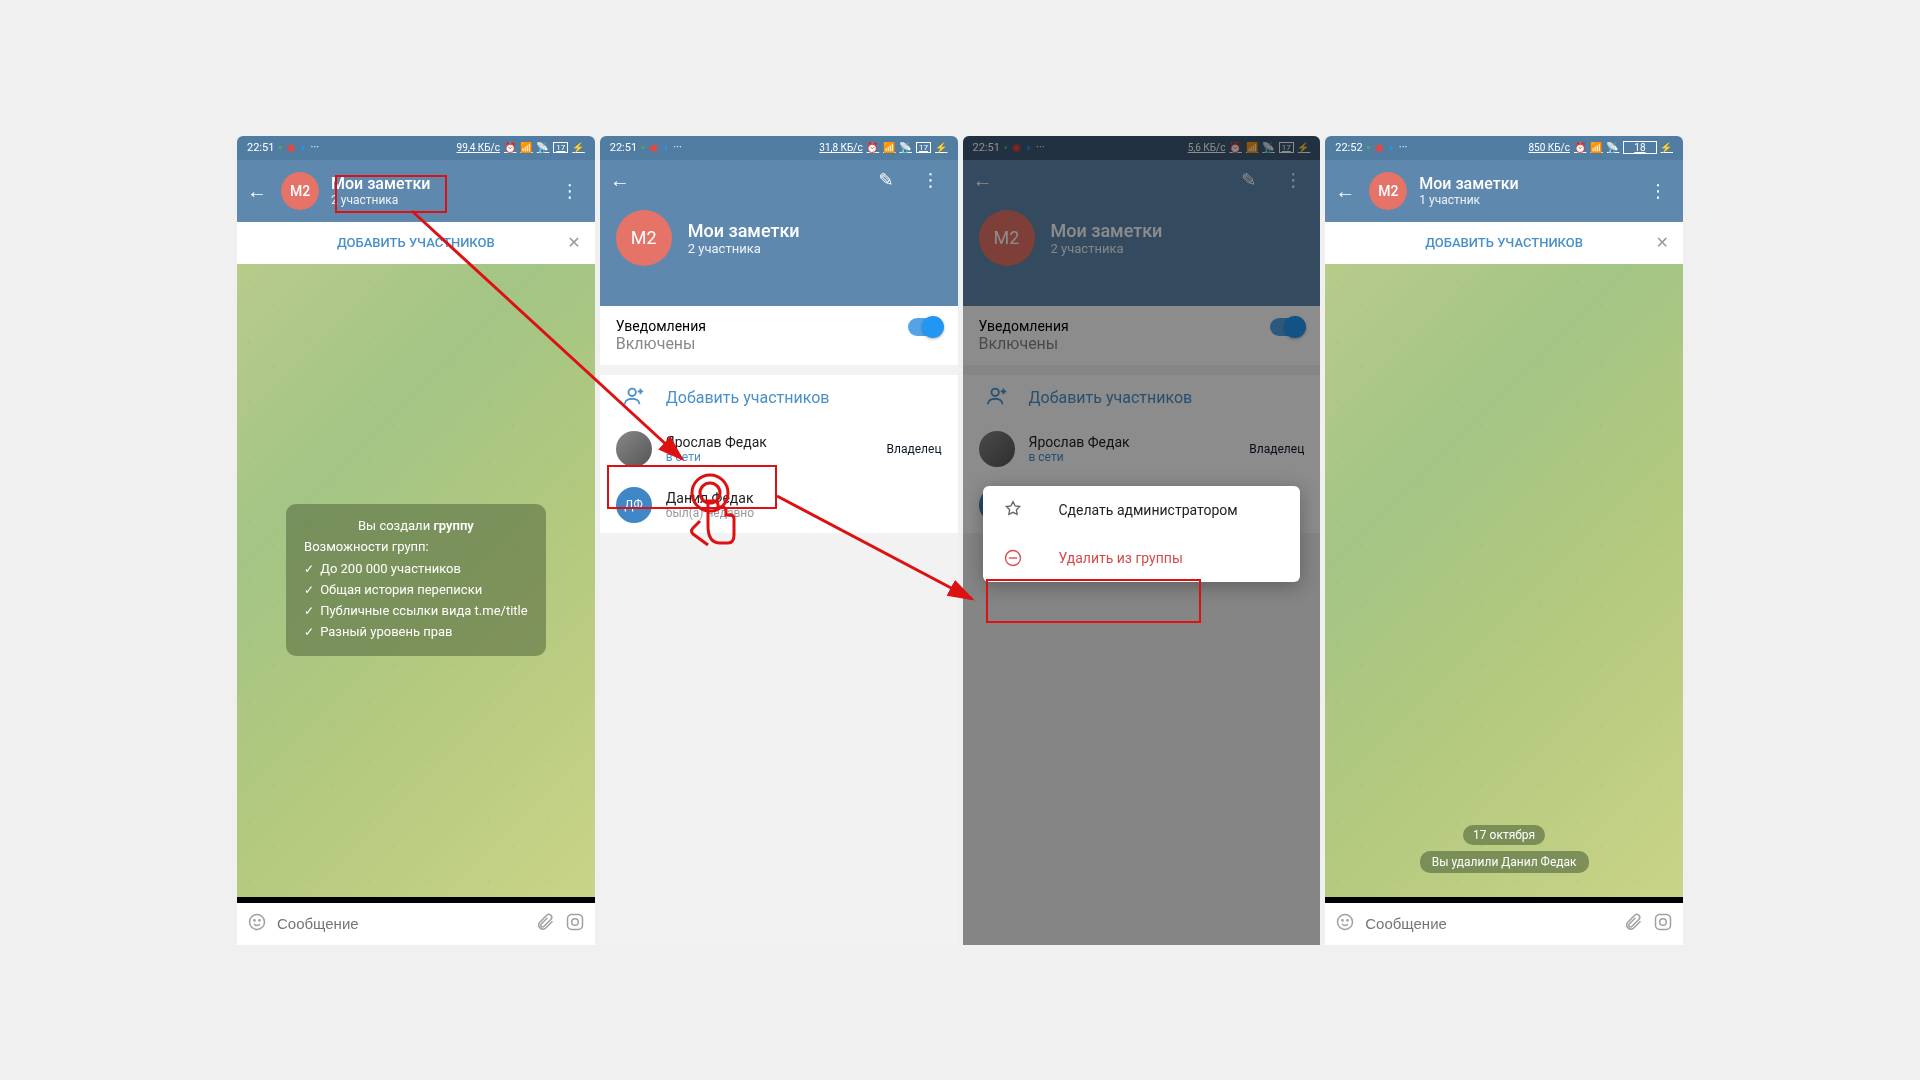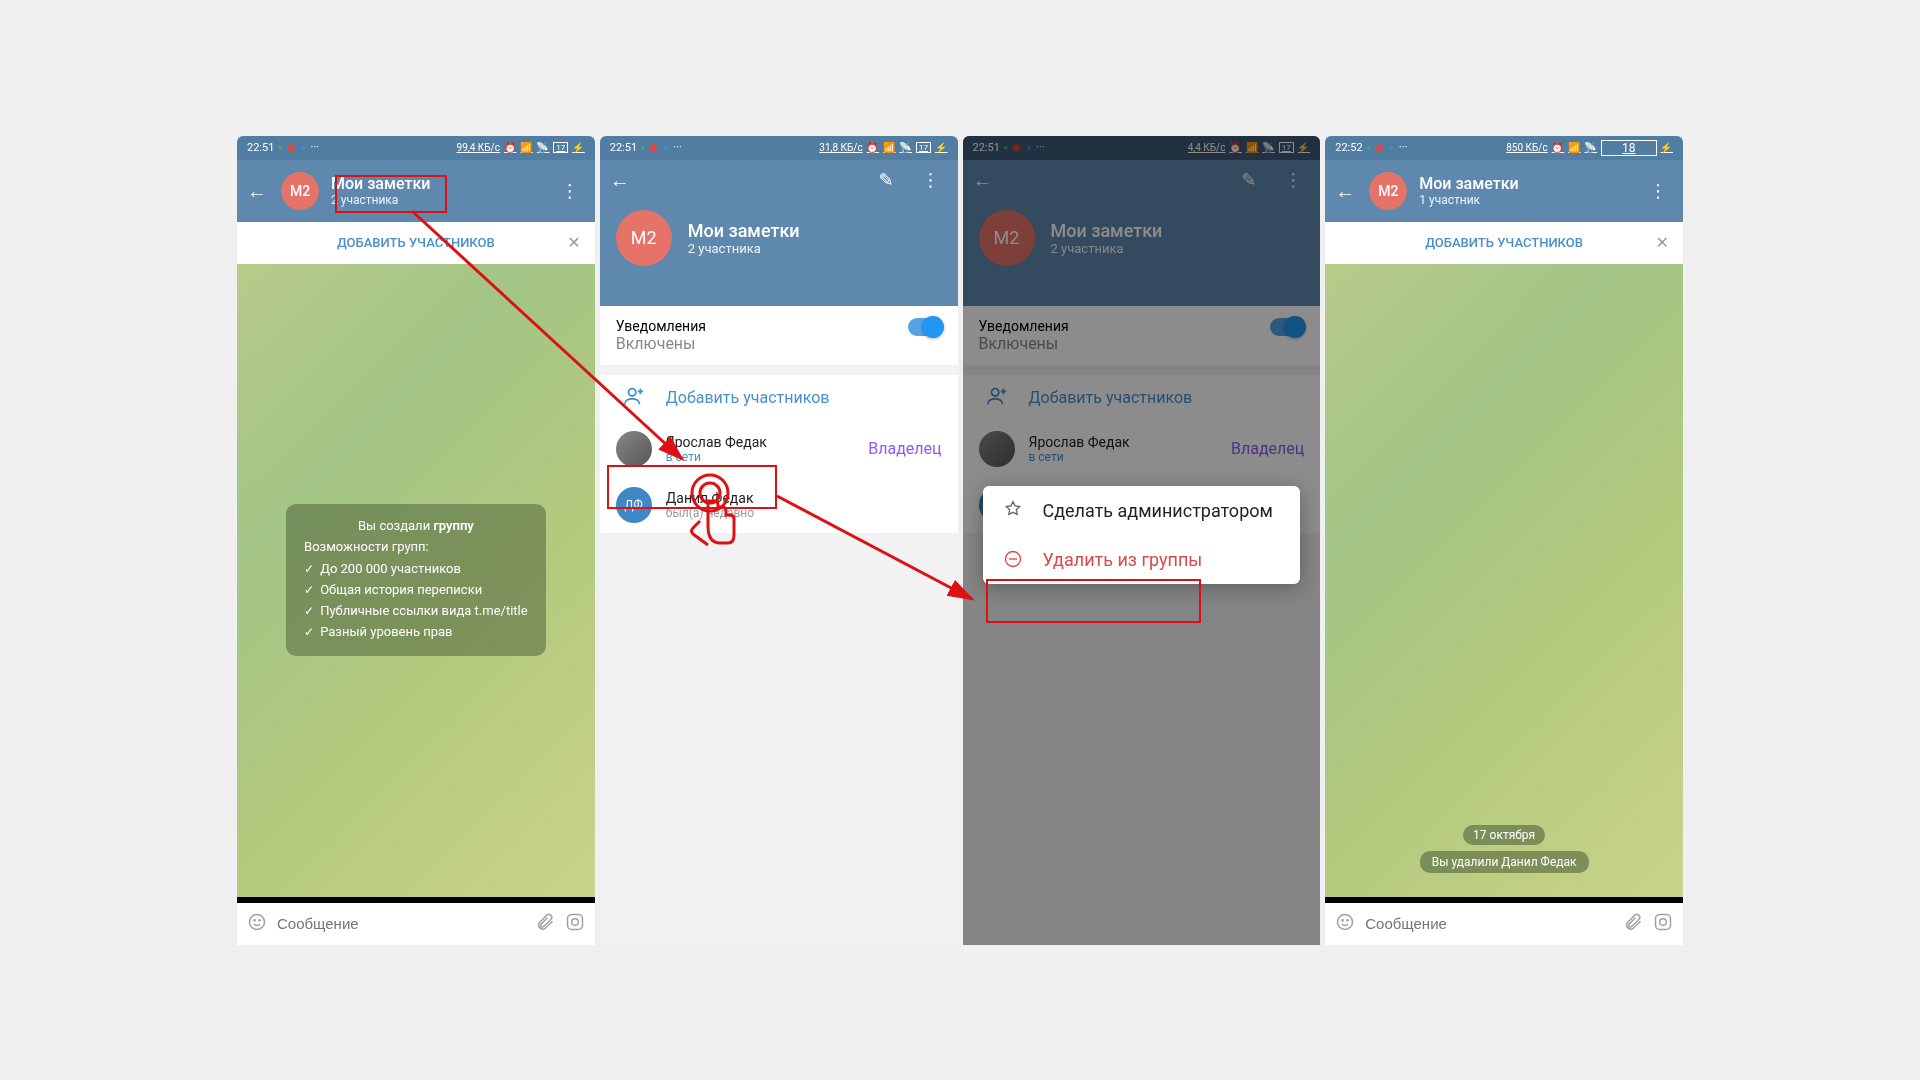--- a/index.html
+++ b/index.html
@@ -46,25 +46,25 @@
   .toggle { width:34px; height:18px; background:#54a3e7; border-radius:10px; position:relative;}
   .toggle::after { content:''; position:absolute; right:-2px; top:-2px; width:22px; height:22px; background:#fff; border-radius:50%; box-shadow:0 1px 3px rgba(0,0,0,0.3); background:#2196f3;}
   .memberrow { display:flex; align-items:center; padding:10px 16px; gap:14px; position:relative; background:#fff;}
   .memberrow.addrow { color:#4a90c8; }
   .memberrow .mav { width:36px; height:36px; border-radius:50%; display:flex; align-items:center; justify-content:center; background:#3f87c6; color:#fff; font-size:12px;}
   .memberrow .mav.photo { background:linear-gradient(135deg,#888,#555);}
   .memberrow .info { flex:1; display:flex; flex-direction:column;}
   .memberrow .nm { font-size:14px; color:#222;}
   .memberrow .st { font-size:12px; color:#4a90c8;}
   .memberrow .st.gray { color:#999;}
-  .memberrow .tag { font-size:16px; color:#8b5cf6;}
+  .memberrow .tag { font-size:12px; color:#0f172a;}
   .graybg { flex:1; background:#f2f2f2;}
   .dimoverlay { position:absolute; inset:0; background:rgba(0,0,0,0.45); z-index:5;}
   .contextmenu { position:absolute; left:20px; right:20px; top:350px; background:#fff; border-radius:6px; box-shadow:0 4px 20px rgba(0,0,0,0.3); z-index:10;}
-  .ctxrow { display:flex; align-items:center; padding:14px 20px; gap:20px; font-size:18px; color:#222;}
+  .ctxrow { display:flex; align-items:center; padding:14px 20px; gap:36px; font-size:14px; color:#222;}
   .ctxrow.danger { color:#d84949; }
   .ctxrow svg { width:20px; height:20px; }
   .datepill { background:rgba(80,100,60,0.6); color:#fff; padding:3px 10px; border-radius:10px; font-size:12px; margin-bottom:6px; align-self:center;}
   .syspill { background:rgba(80,100,60,0.6); color:#fff; padding:4px 12px; border-radius:10px; font-size:12px; align-self:center; margin-bottom:14px;}
   .chatbg .bottom-anchor { margin-top:auto; padding-bottom:10px; display:flex; flex-direction:column; align-items:center;}
   
   .arrow { position:absolute; z-index:50; pointer-events:none;}
   .redbox { position:absolute; border:2px solid #d11; z-index:40; pointer-events:none;}
   .tapicon { position:absolute; z-index:45; pointer-events:none;}
 </style>
@@ -221,21 +221,21 @@
   <div class="phone">
     <div class="statusbar" style="background:#3d5a78">
       <div class="left">
           <span>22:51</span>
         <span style="color:#4caf50">▪</span>
           <span style="color:#f44336">◉</span>
           <span style="color:#2196f3">◗</span>
           <span>···</span>
         </div>
       <div class="right">
-          <span>4,4 КБ/с</span>
+          <span>5,6 КБ/с</span>
         <span>⏰</span>
           <span>📶</span>
           <span>📡</span>
         <span style="border:1px solid #fff;padding:0 2px;font-size:8px">17</span>
           <span>⚡</span>
         </div>
     </div>
     <div class="profilehdr">
       <div class="top">
         <div class="back" style="width:24px;text-align:center;font-size:20px">←</div>
@@ -315,21 +315,21 @@
         <span style="color:#4caf50">▪</span>
           <span style="color:#f44336">◉</span>
           <span style="color:#2196f3">◗</span>
           <span>···</span>
         </div>
       <div class="right">
           <span>850 КБ/с</span>
         <span>⏰</span>
           <span>📶</span>
           <span>📡</span>
-        <span style="border:1px solid #fff;padding:0 20px;font-size:12px">18</span>
+        <span style="border:1px solid #fff;padding:0 10px;font-size:10px">18</span>
           <span>⚡</span>
         </div>
     </div>
     <div class="appbar">
       <div class="back">←</div>
       <div class="avatar">
           <span>M2</span>
         </div>
       <div class="titleblock">
         <div class="title">Мои заметки</div>

